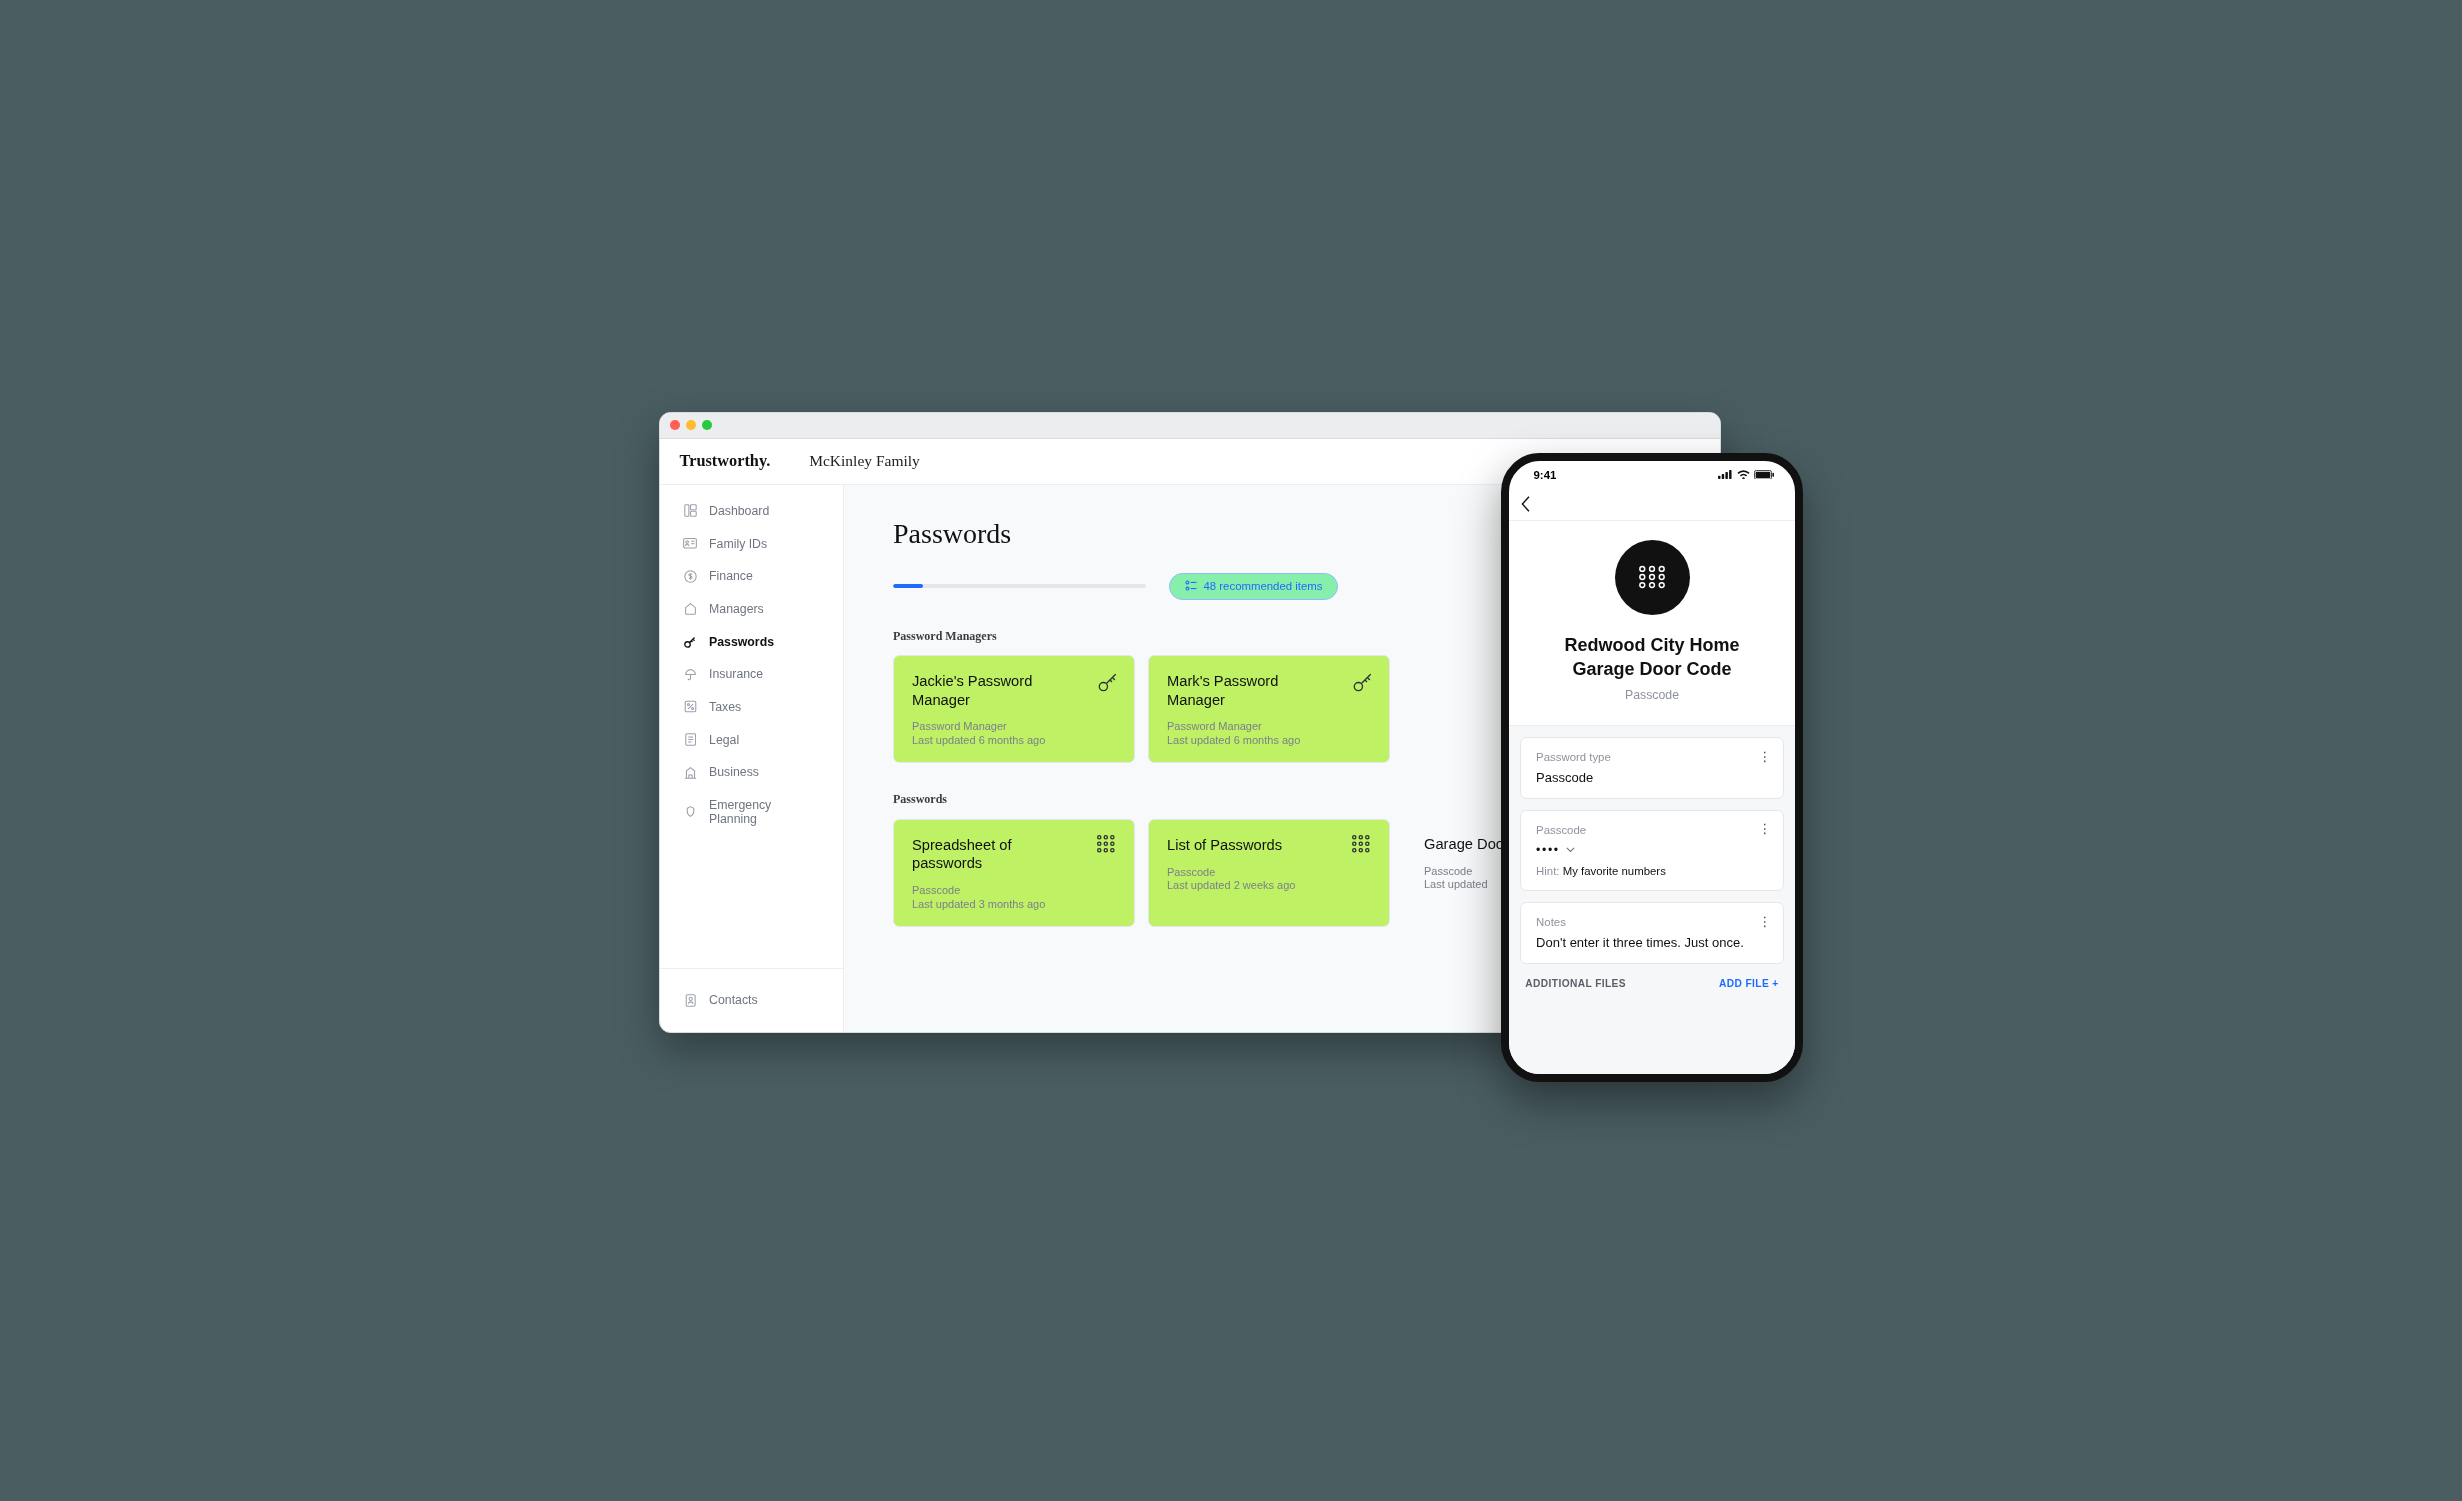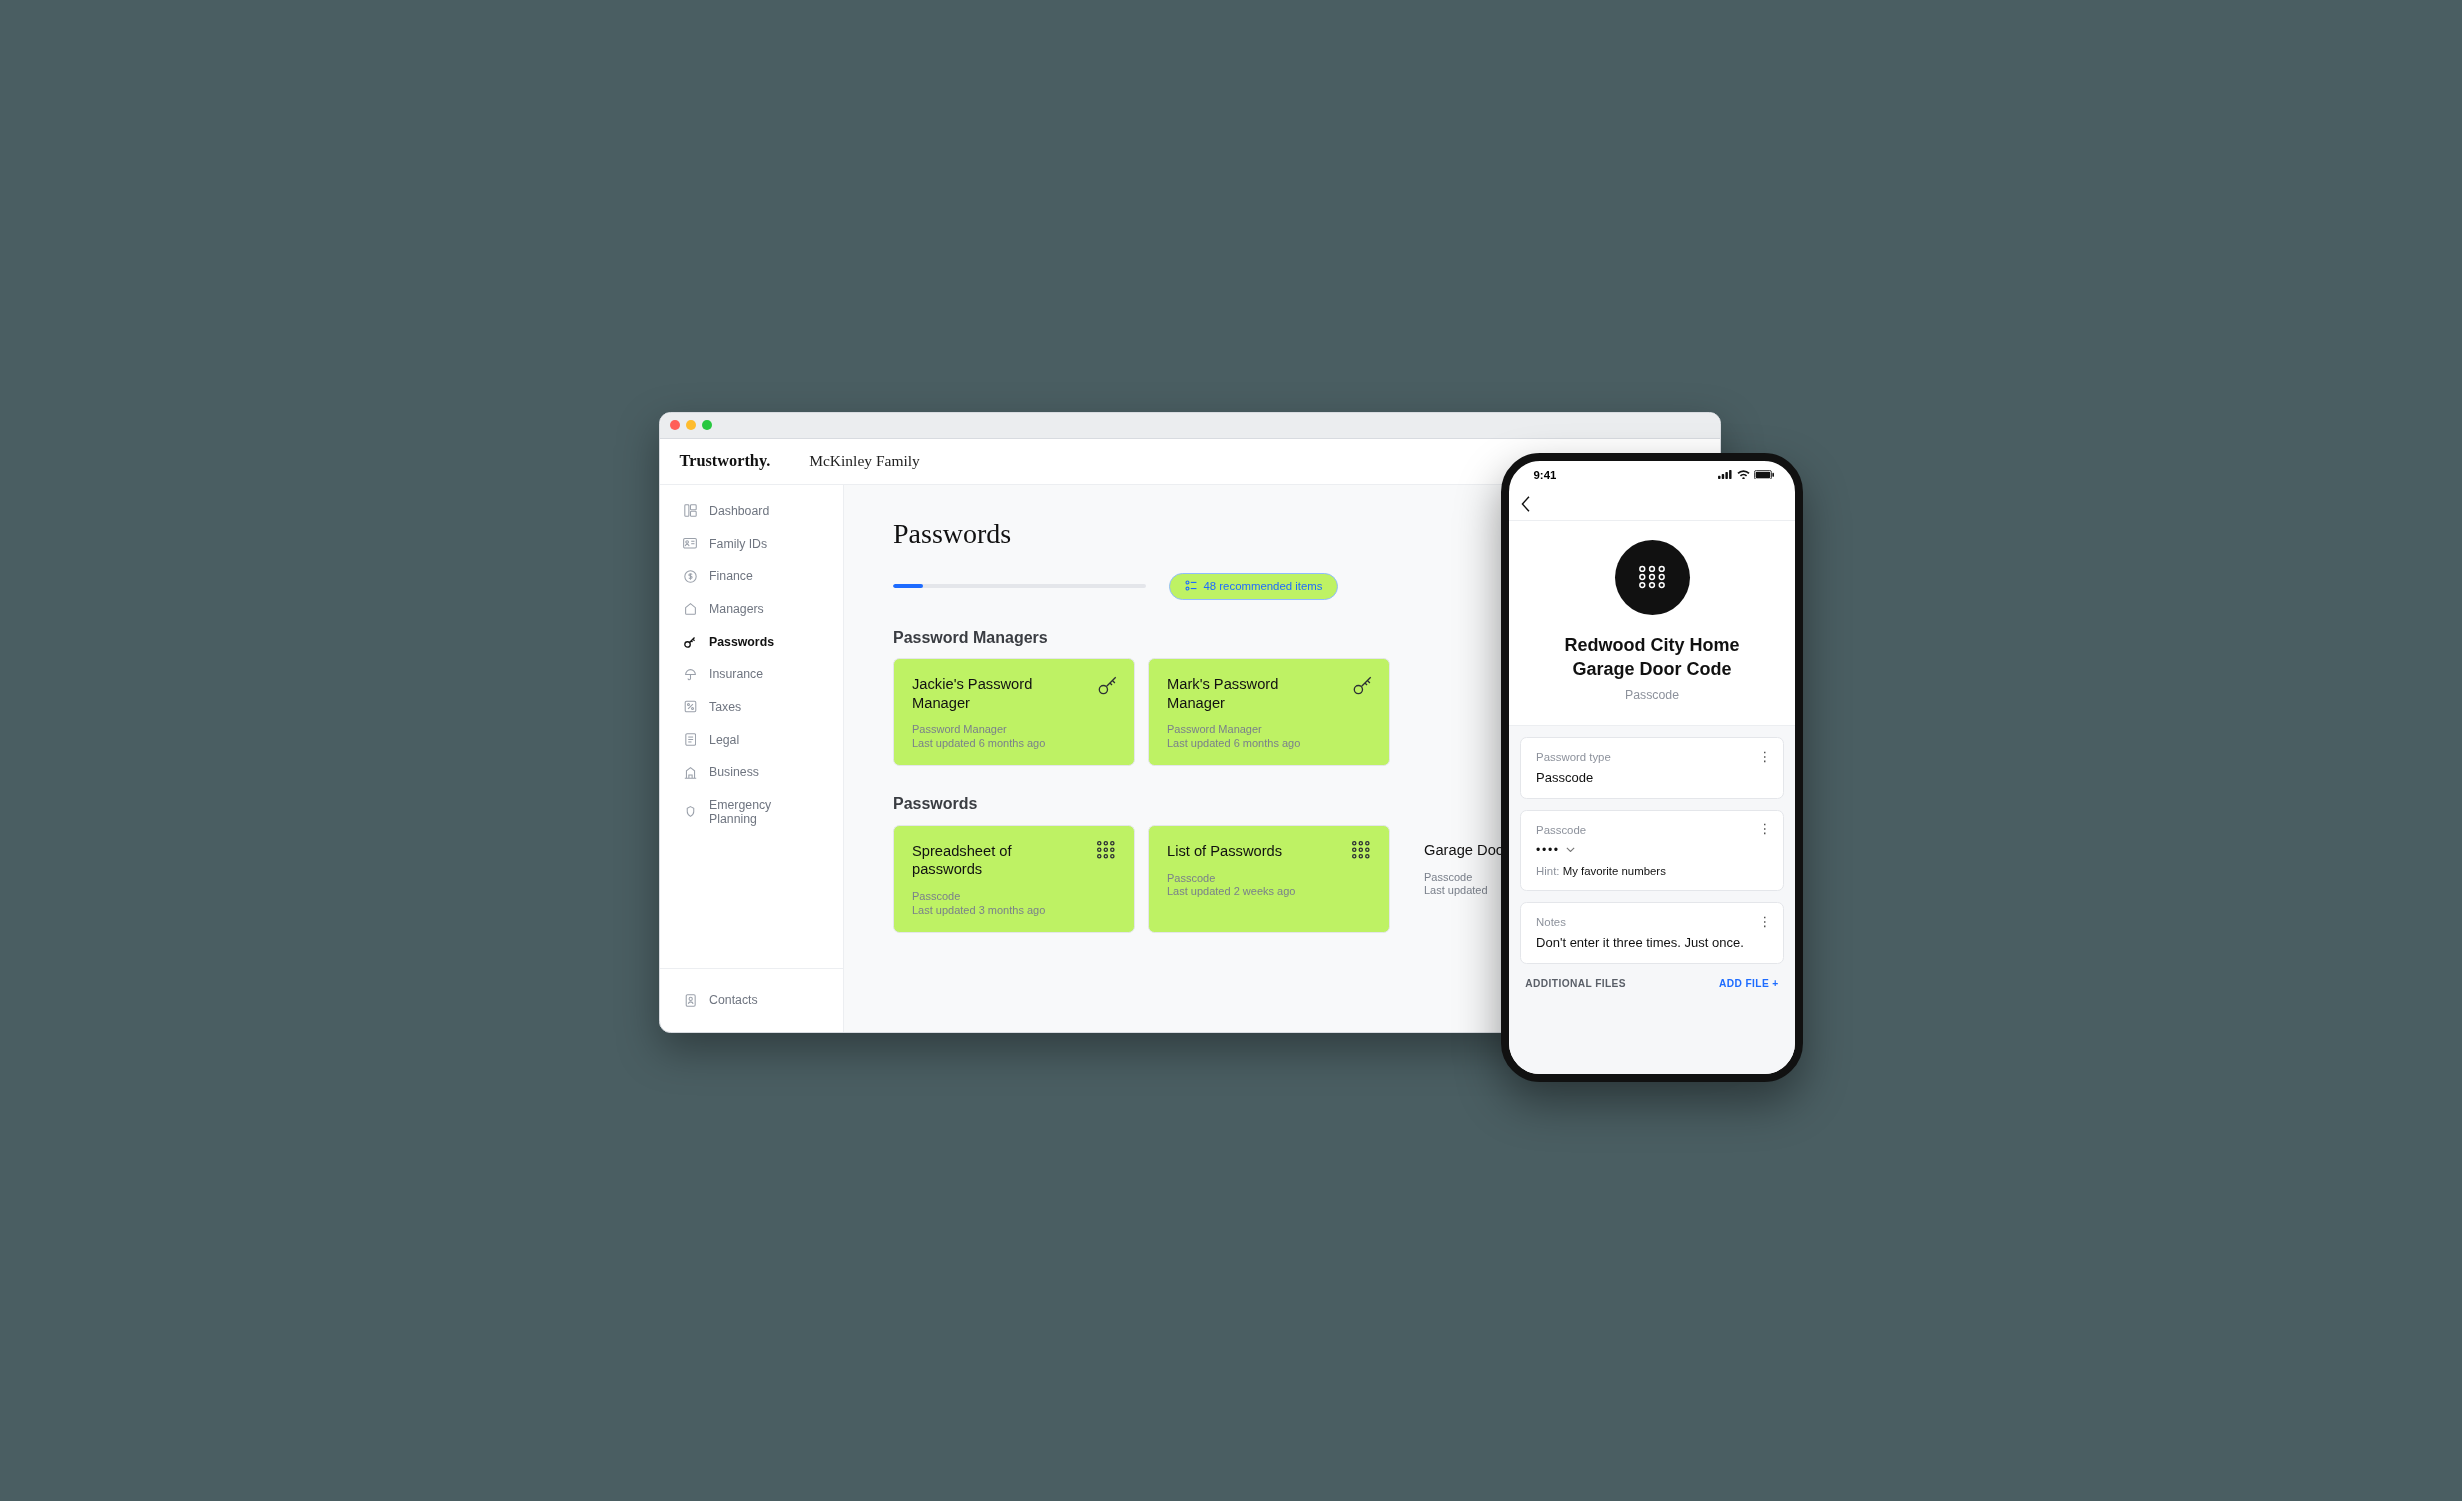--- a/index.html
+++ b/index.html
@@ -125,27 +125,28 @@
   .rec-pill {
     border: 0.8px solid #8fbcff;
     color: #1e6cff;
     border-radius: 816px;
     padding: 6.5px 14.7px;
     font-size: 11.4px;
     display: flex;
     align-items: center;
     gap: 6.5px;
     cursor: pointer;
-    background: #bef264;
+    background: #86efac;
   }
   .section-label {
-    font-size: 16px;
+    font-size: 12px;
     font-weight: 600;
     color: #3a3d42;
     margin-bottom: 11.4px;
+    font-family: Liberation Serif, serif;
   }
   .card-row {
     display: flex;
     gap: 13px;
     margin-bottom: 29px;
   }
   .card {
     width: 242px;
     flex-shrink: 0;
     background: #bef264;

